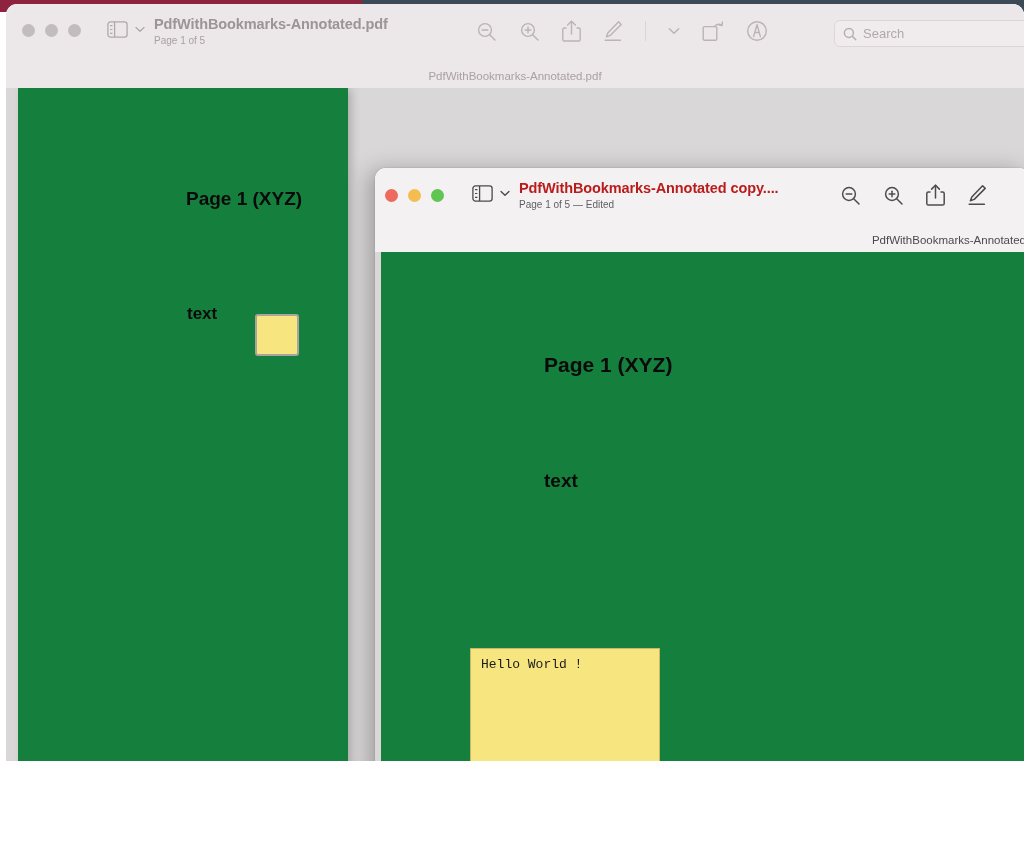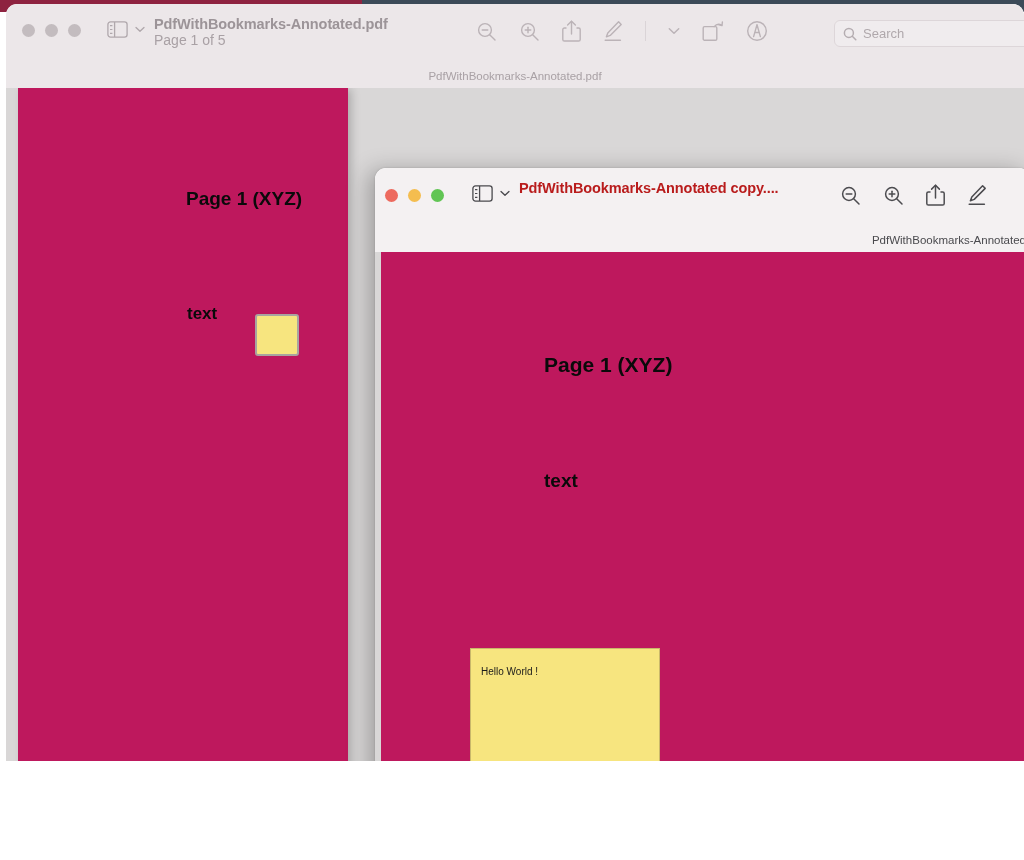--- a/index.html
+++ b/index.html
@@ -66,21 +66,21 @@
     text-align: left;
   }
   .win-title {
     font-size: 14.5px;
     font-weight: bold;
     letter-spacing: -0.1px;
     line-height: 18px;
     white-space: nowrap;
   }
   .win-sub {
-    font-size: 14px;
+    font-size: 10px;
     line-height: 15px;
     white-space: nowrap;
   }
 
   .toolbar-icons {
     position: absolute;
     display: flex;
     align-items: center;
   }
   .tb-btn {
@@ -118,21 +118,21 @@
     font-size: 11.5px;
   }
 
   
   .content-area {
     position: absolute;
     overflow: hidden;
   }
   .pdf-page {
     position: absolute;
-    background: #be185d;
+    background: #15803d;
   }
   .pdf-heading {
     position: absolute;
     font-family: "Liberation Sans", sans-serif;
     font-weight: bold;
     color: #0a0a0a;
     white-space: nowrap;
   }
   .pdf-text {
     position: absolute;
@@ -146,24 +146,23 @@
   .note-square {
     position: absolute;
     box-sizing: border-box;
   }
   .note-open {
     position: absolute;
     box-sizing: border-box;
     padding: 8px 10px;
   }
   .note-open-text {
-    font-size: 10px;
+    font-size: 13px;
     color: #1a1a1a;
-    font-family: Liberation Sans, sans-serif;
-    margin-top: 9px;
+    font-family: Liberation Mono, monospace;
   }
 
   
   #back-window {
     left: 6px;
     top: 4px;
     width: 1018px;
     height: 856px;
     border-top-left-radius: 11px;
     border-top-right-radius: 11px;
@@ -377,20 +376,21 @@
         </span>
         <span>
           <svg width="10" height="7" viewBox="0 0 10 7" fill="none" stroke="currentColor" stroke-width="1.4" stroke-linecap="round" stroke-linejoin="round">
             <polyline points="1,1.6 5,5.2 9,1.6"></polyline>
           </svg>
         </span>
       </div>
 
       <div class="title-block">
         <div class="win-title">PdfWithBookmarks-Annotated copy....</div>
+        <div class="win-sub">Page 1 of 5 — Edited</div>
       </div>
 
       <div class="toolbar-icons">
         <span class="tb-btn">
           <svg width="21" height="21" viewBox="0 0 21 21" fill="none" stroke="currentColor" stroke-width="1.5" stroke-linecap="round">
             <circle cx="9" cy="9" r="6.4"></circle>
             <line x1="13.7" y1="13.7" x2="19" y2="19"></line>
             <line x1="6.2" y1="9" x2="11.8" y2="9"></line>
           </svg>
         </span>

